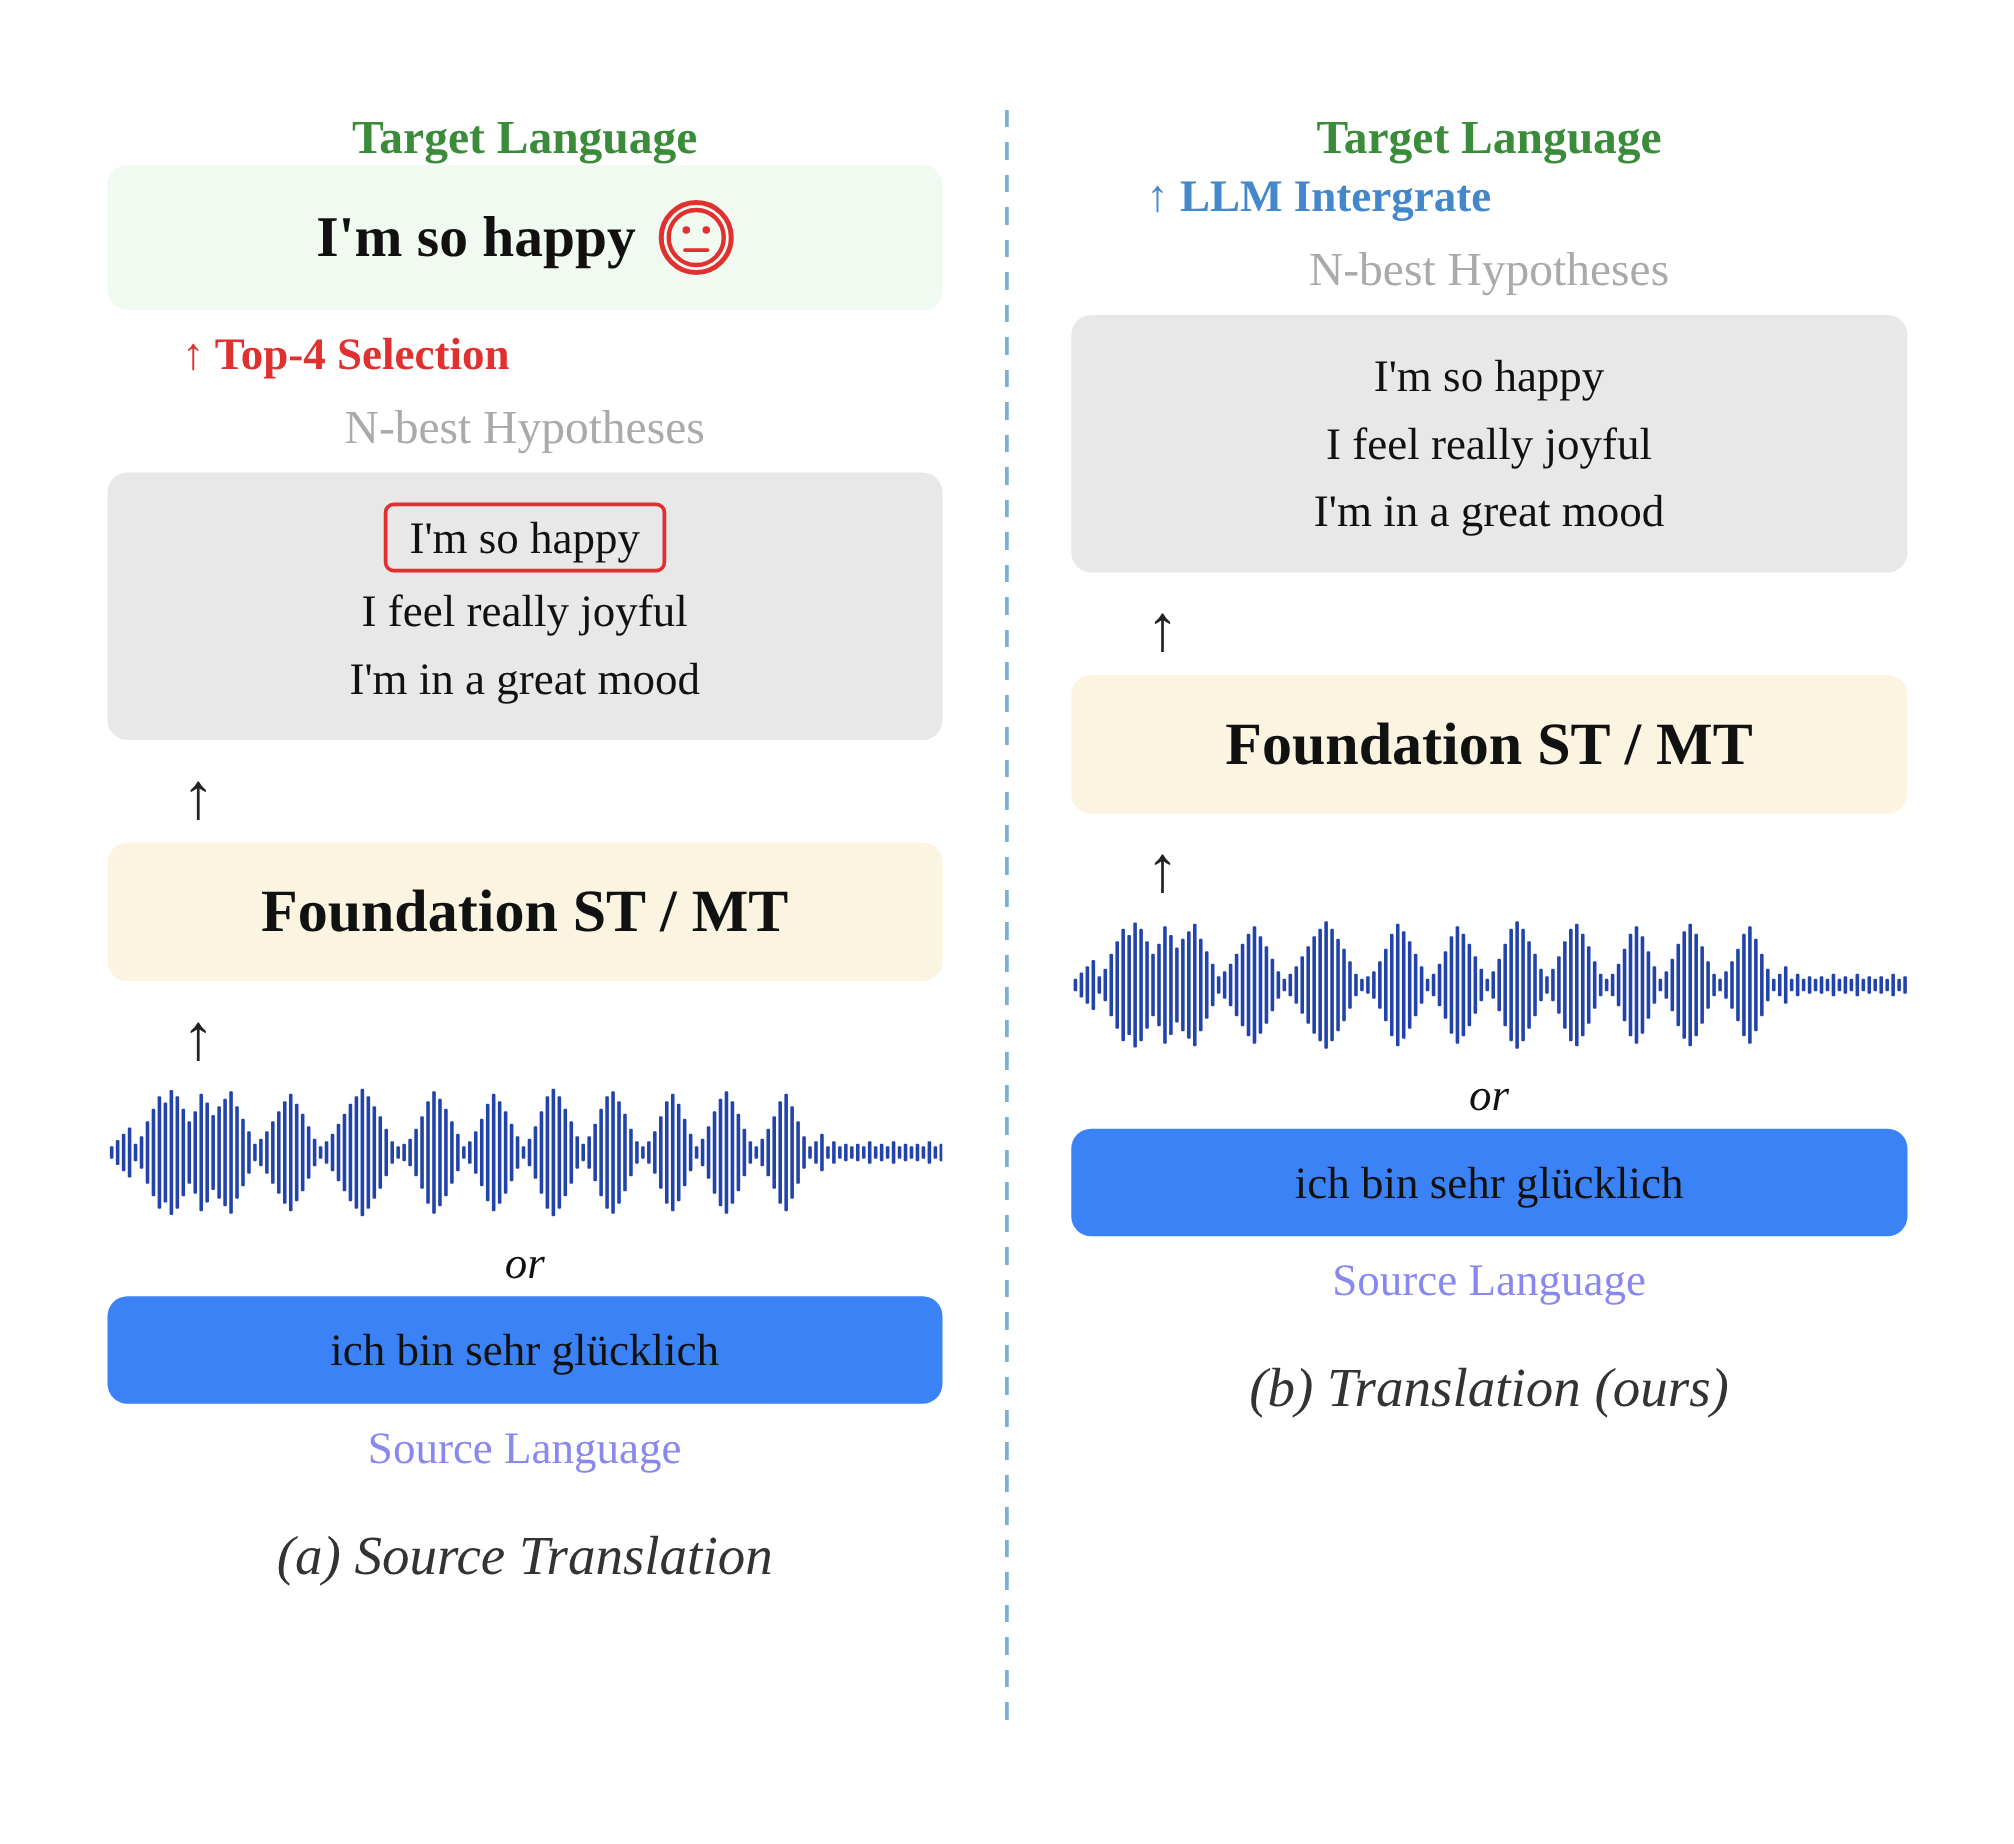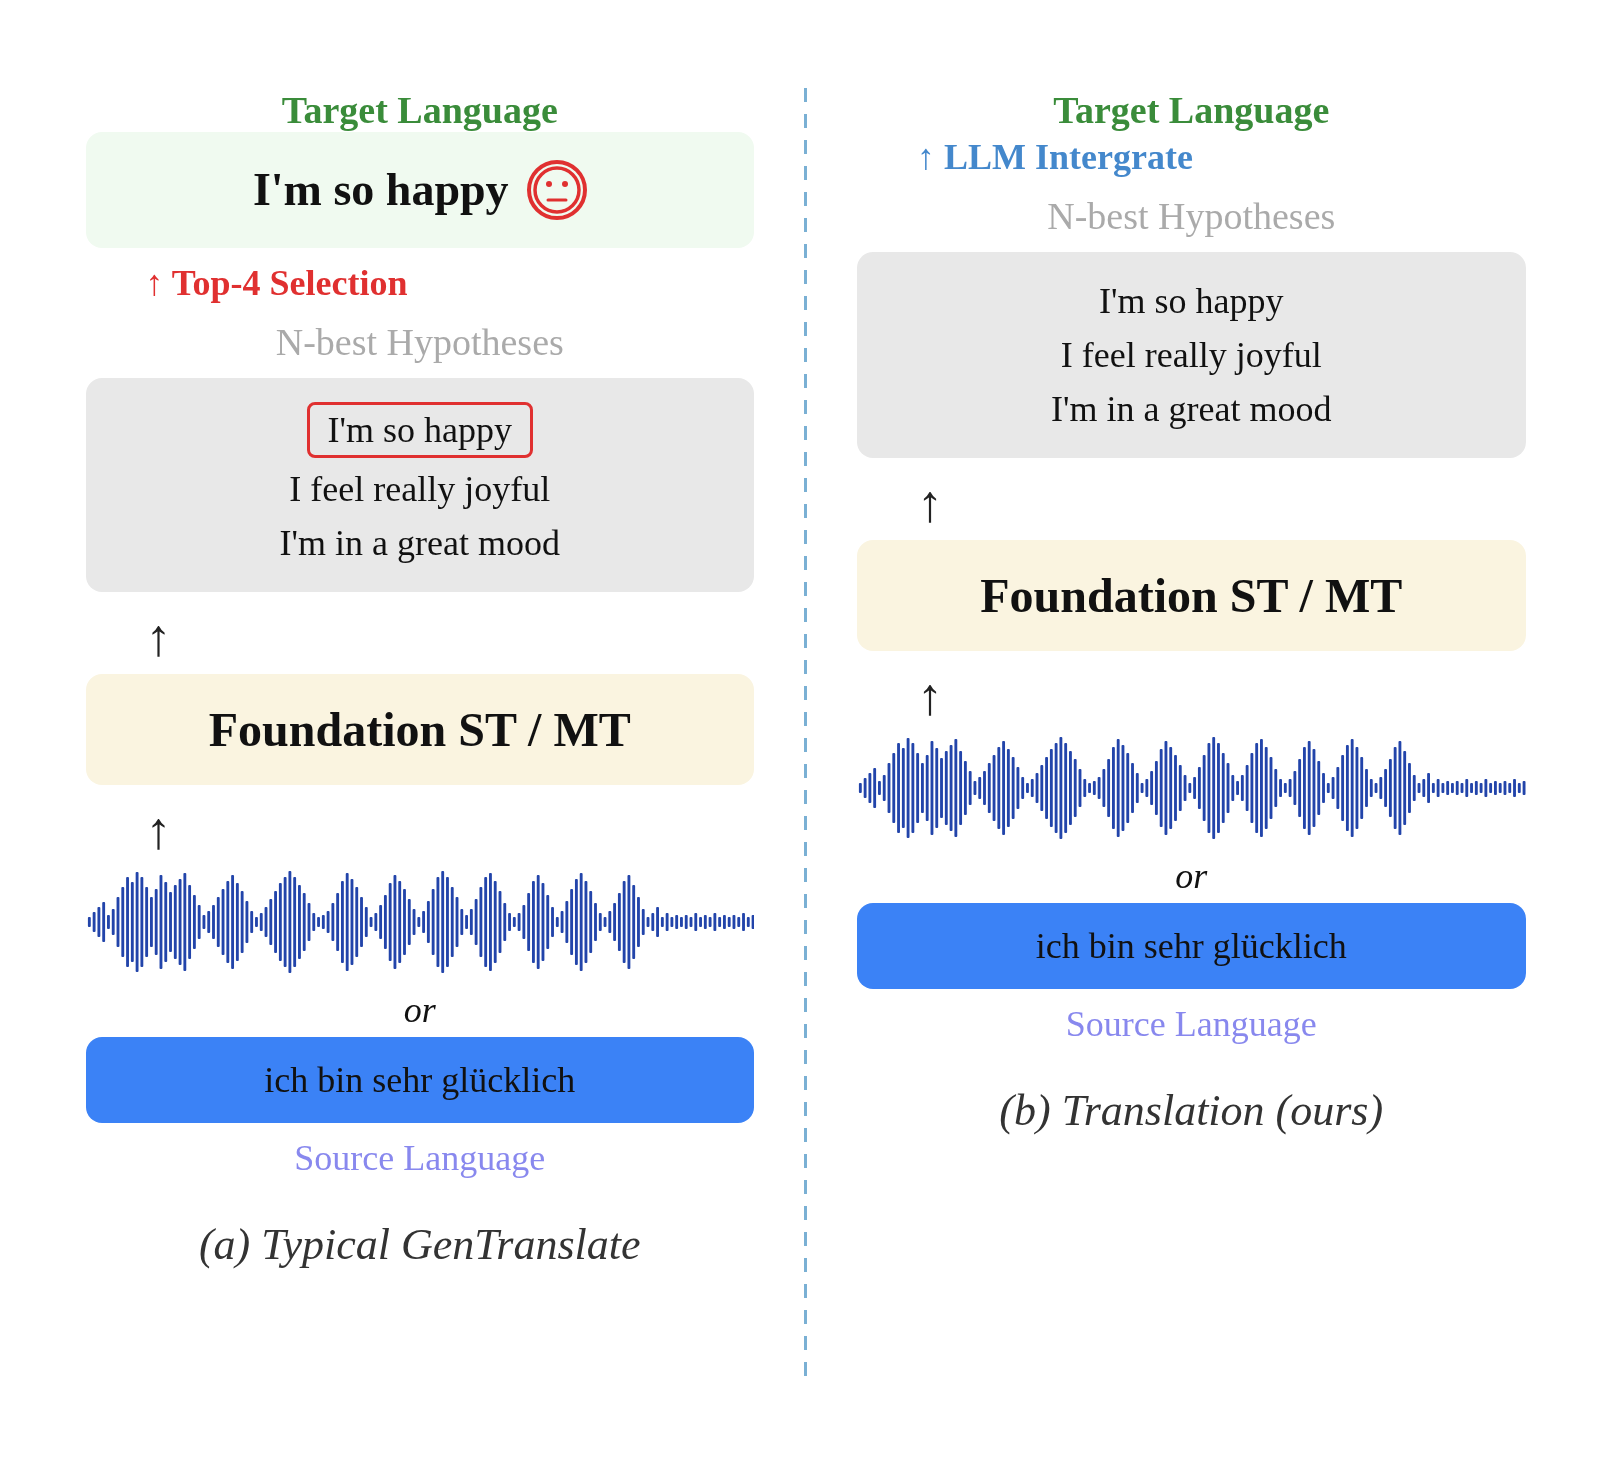--- a/index.html
+++ b/index.html
@@ -421,21 +421,21 @@
     </div>
 
     <div class="or-text">or</div>
 
     <div class="source-box">
       <span class="source-text">ich bin sehr glücklich</span>
     </div>
 
     <div class="source-lang-label">Source Language</div>
 
-    <div class="caption-text">(a) Typical GenTranslate</div>
+    <div class="caption-text">(a) Source Translation</div>
   </div>
 
   <div class="divider"></div>
 
   <div class="panel">
     <div class="target-lang-label">Target Language</div>
 
 
     <div class="arrow-row">
       <span class="selection-label blue">↑ LLM Intergrate</span>

